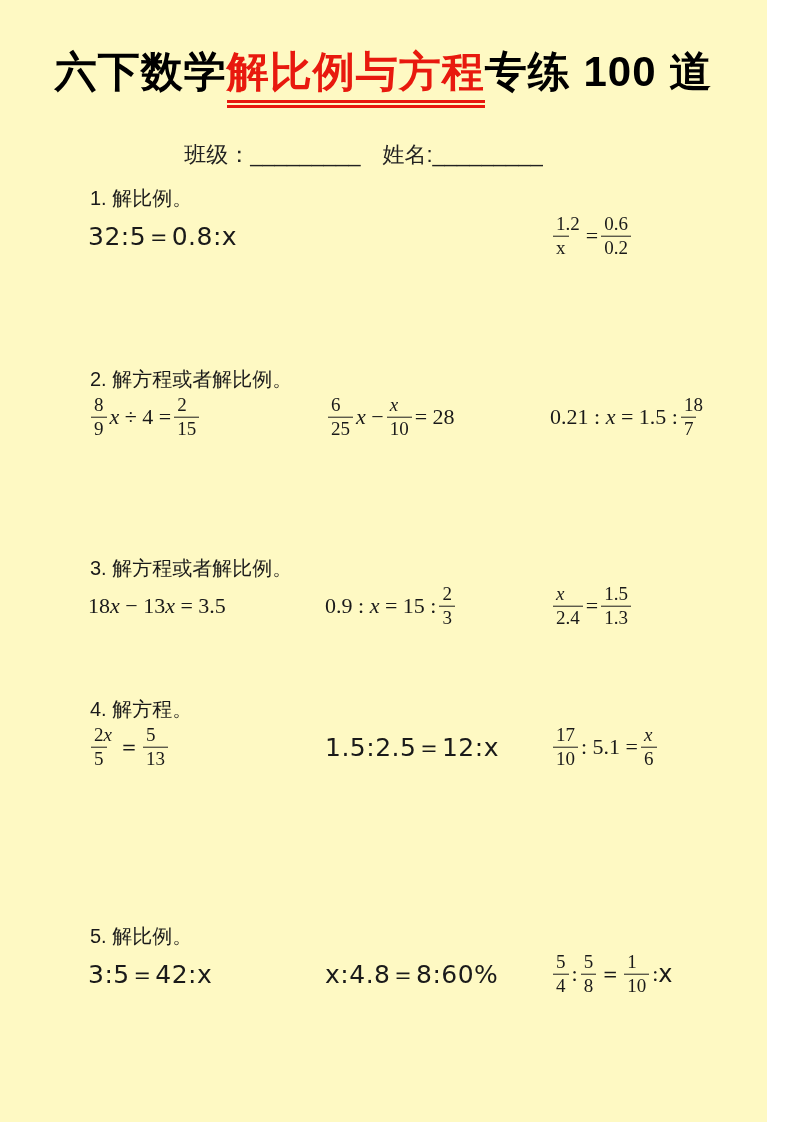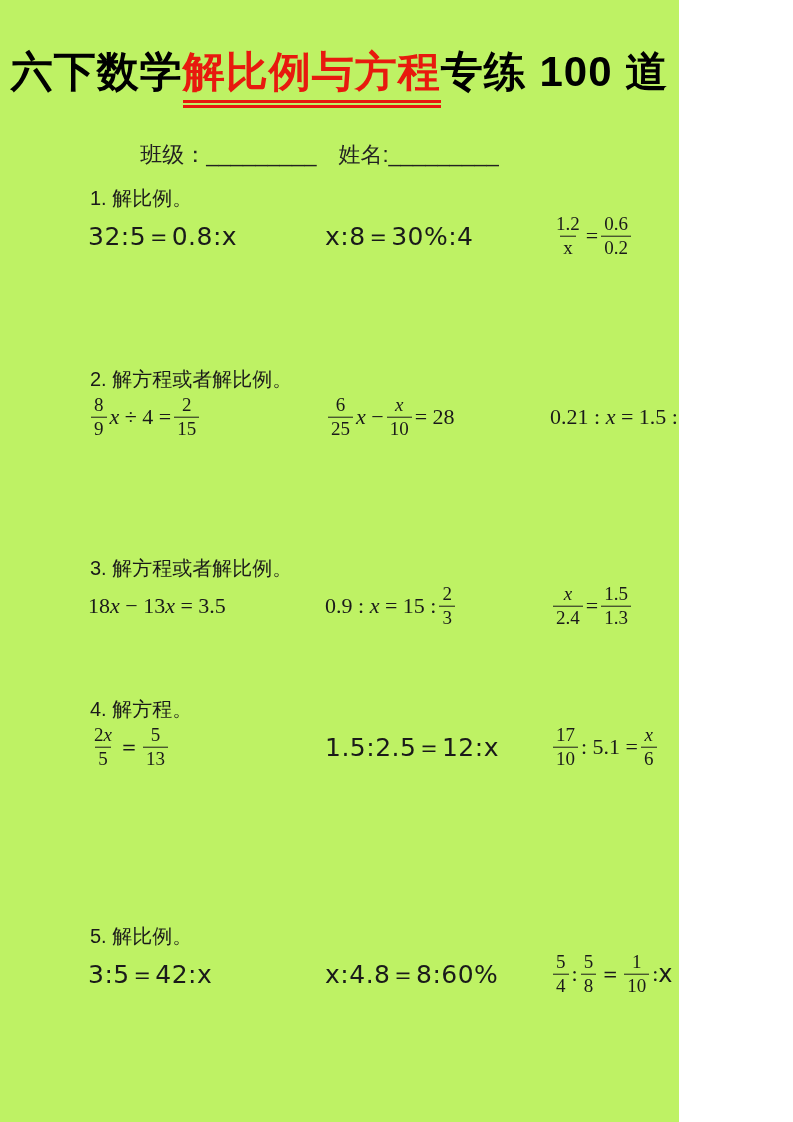--- a/index.html
+++ b/index.html
@@ -1,18 +1,18 @@
 <!DOCTYPE html>
 <html style="--red: #e8190e; --ink: #1c1c1c;"><head>
 <meta charset="utf-8">
 <style>
   :root{ --ink:#1c1c1c; --red:#e8190e; }
   html,body{margin:0;padding:0;background:#ffffff;}
   .page{
-    position:relative; width:679px; height:1122px; background:#bef264;
+    position:relative; width:767px; height:1122px; background:#fef9c3;
     font-family:"Liberation Sans","DejaVu Sans",sans-serif;
     color:var(--ink); overflow:hidden;
   }
   
   .title{
     position:absolute; top:46px; left:0; width:100%;
     text-align:center; font-size:42px; font-weight:900;
     letter-spacing:1px; color:#000; line-height:1.25; margin:0;
   }
   .title .hl{
@@ -43,21 +43,21 @@
   .eq-sans{
     font-family:"DejaVu Sans","Liberation Sans",sans-serif;
     font-size:25px; letter-spacing:0.5px; color:#1a1a1a;
   }
   .eq-serif{
     font-family:"Liberation Serif","DejaVu Serif",serif;
     font-size:22px; color:#1a1a1a;
   }
   .eq-serif i{ font-style:italic; }
   .frac{
-    display:inline-flex; flex-direction:column; align-items:center;
+    display:inline-flex; flex-direction:column; align-items:flex-start;
     vertical-align:middle; margin:8px 3px; line-height:1.2; font-size:19px;
   }
   .frac .num, .frac .den{ display:block; padding:0 3px; }
   .frac .den{ border-top:1.6px solid #1a1a1a; }
   .p-sans{
     font-family:"DejaVu Sans","Liberation Sans",sans-serif;
     font-size:24px; font-style:normal;
   }
 </style>
 </head>
@@ -68,23 +68,20 @@
   <h1 class="title"><span>六下数学</span><span class="hl">解比例与方程</span><span>专练 100 道</span></h1>
 
   <div class="meta"><span>班级：</span><span class="blank">_________</span><span class="gap"></span><span>姓名:</span><span class="blank">_________</span></div>
 
   <section class="qsec" style="top:186px">
     <div class="qlabel">1. 解比例。</div>
     <div class="eq-row">
       <span class="eq c1 eq-sans">
           <span>32:5＝0.8:<span>x</span></span>
         </span>
-      <span class="eq c2 eq-sans">
-          <span><span>x</span>:8＝30%:4</span>
-        </span>
       <span class="eq c3 eq-serif">
           <span class="frac">
             <span class="num">1.2</span>
             <span class="den"><span>x</span></span>
           </span>
           <span> = </span>
           <span class="frac">
             <span class="num">0.6</span>
             <span class="den">0.2</span>
           </span>

